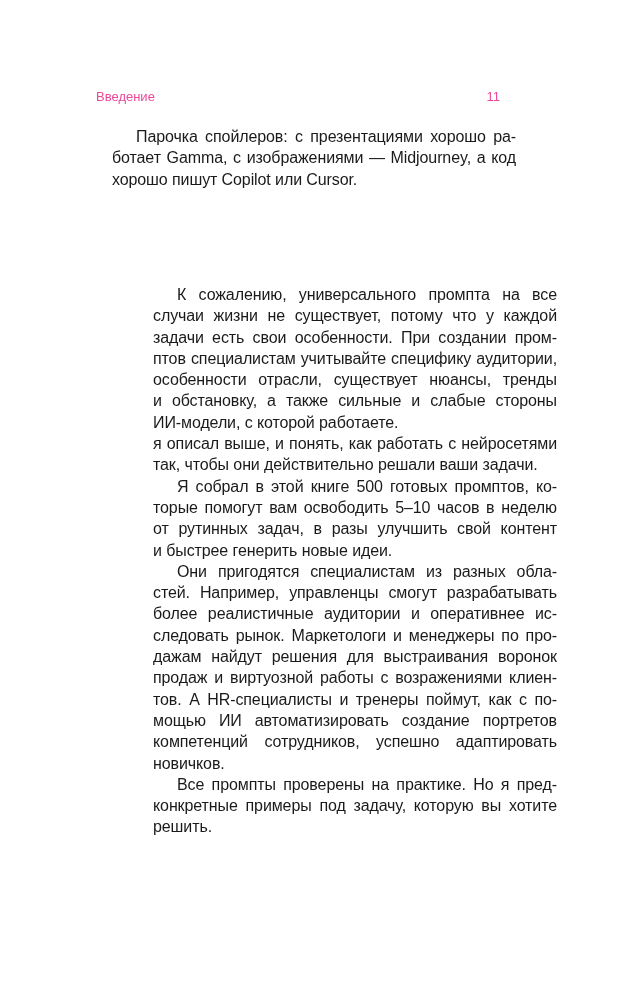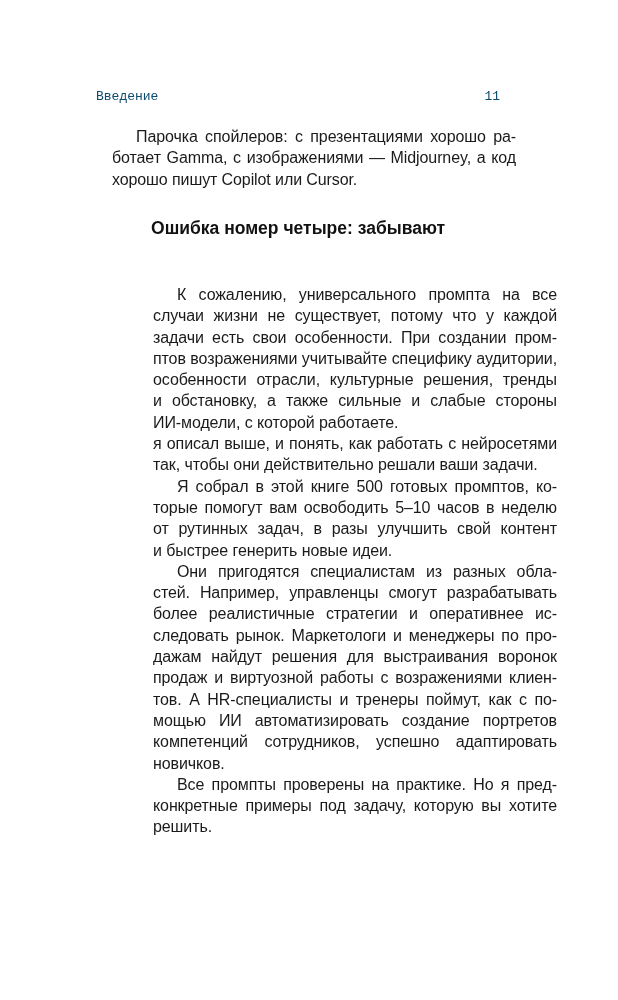--- a/index.html
+++ b/index.html
@@ -22,22 +22,21 @@
       width: 404px;
     }
     .running-head {
       position: absolute;
       top: 88px;
       left: 0;
       width: 404px;
       height: 18px;
       font-size: 13px;
       line-height: 18px;
-      color: #0c4a6e;
-      font-family: Liberation Mono, monospace;
+      color: #ec4899;
     }
     .running-head .title {
       position: absolute;
       left: 0;
       top: 0;
     }
     .running-head .folio {
       position: absolute;
       right: 0;
       top: 0;
@@ -95,51 +94,50 @@
     <span class="folio">11</span>
   </div>
 
   <div class="text-block intro">
     <span class="line indent">Парочка спойлеров: с презентациями хорошо ра-</span>
     <span class="line">ботает Gamma, с изображениями — Midjourney, а код</span>
     <span class="line last">хорошо пишут Copilot или Cursor.</span>
   </div>
 
   <div class="heading">
-    <span>Ошибка номер четыре: забывают</span>
   </div>
 
   <div class="text-block main">
 
     <div>
       <span class="line indent">К сожалению, универсального промпта на все</span>
       <span class="line">случаи жизни не существует, потому что у каждой</span>
       <span class="line">задачи есть свои особенности. При создании пром-</span>
-      <span class="line">птов возражениями учитывайте специфику аудитории,</span>
-      <span class="line">особенности отрасли, культурные решения, тренды</span>
+      <span class="line">птов специалистам учитывайте специфику аудитории,</span>
+      <span class="line">особенности отрасли, существует нюансы, тренды</span>
       <span class="line">и обстановку, а также сильные и слабые стороны</span>
       <span class="line last">ИИ-модели, с которой работаете.</span>
     </div>
 
     <div>
       <span class="line">я описал выше, и понять, как работать с нейросетями</span>
       <span class="line last">так, чтобы они действительно решали ваши задачи.</span>
     </div>
 
     <div>
       <span class="line indent">Я собрал в этой книге 500 готовых промптов, ко-</span>
       <span class="line">торые помогут вам освободить 5–10 часов в неделю</span>
       <span class="line">от рутинных задач, в разы улучшить свой контент</span>
       <span class="line last">и быстрее генерить новые идеи.</span>
     </div>
 
     <div>
       <span class="line indent">Они пригодятся специалистам из разных обла-</span>
       <span class="line">стей. Например, управленцы смогут разрабатывать</span>
-      <span class="line">более реалистичные стратегии и оперативнее ис-</span>
+      <span class="line">более реалистичные аудитории и оперативнее ис-</span>
       <span class="line">следовать рынок. Маркетологи и менеджеры по про-</span>
       <span class="line">дажам найдут решения для выстраивания воронок</span>
       <span class="line">продаж и виртуозной работы с возражениями клиен-</span>
       <span class="line">тов. А HR-специалисты и тренеры поймут, как с по-</span>
       <span class="line">мощью ИИ автоматизировать создание портретов</span>
       <span class="line">компетенций сотрудников, успешно адаптировать</span>
       <span class="line last">новичков.</span>
     </div>
 
     <div>

